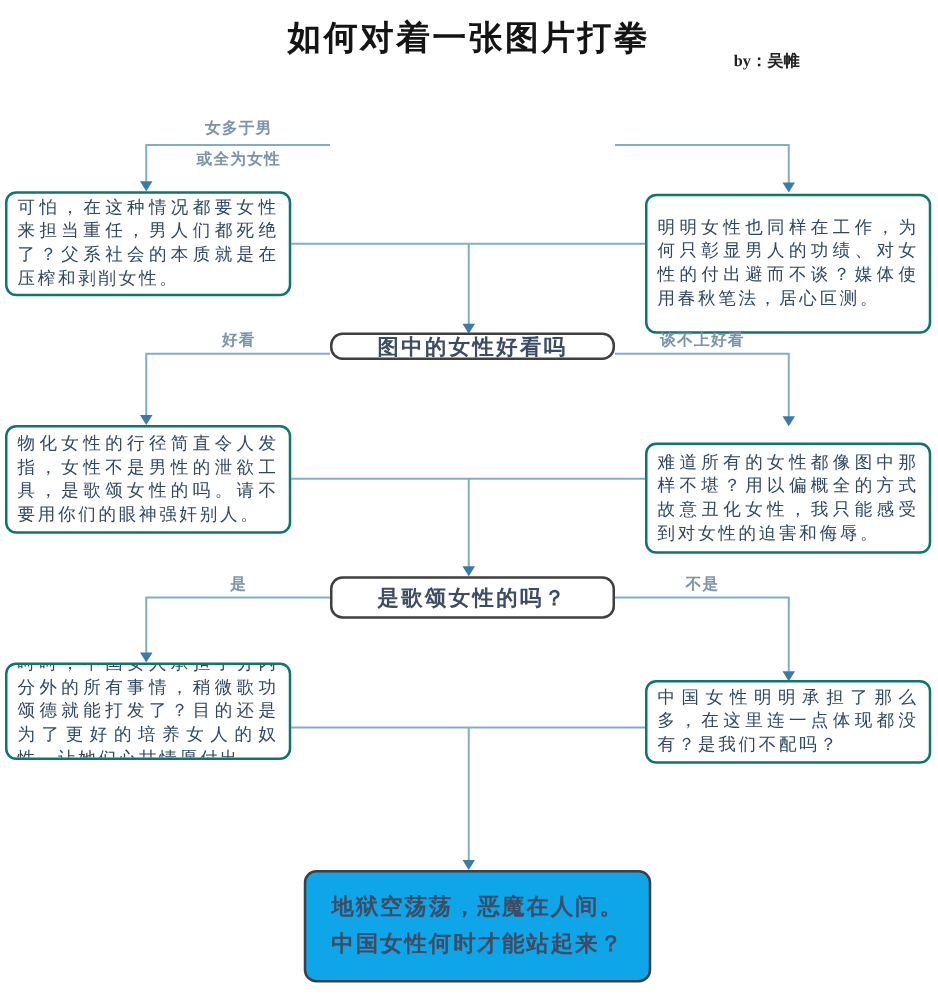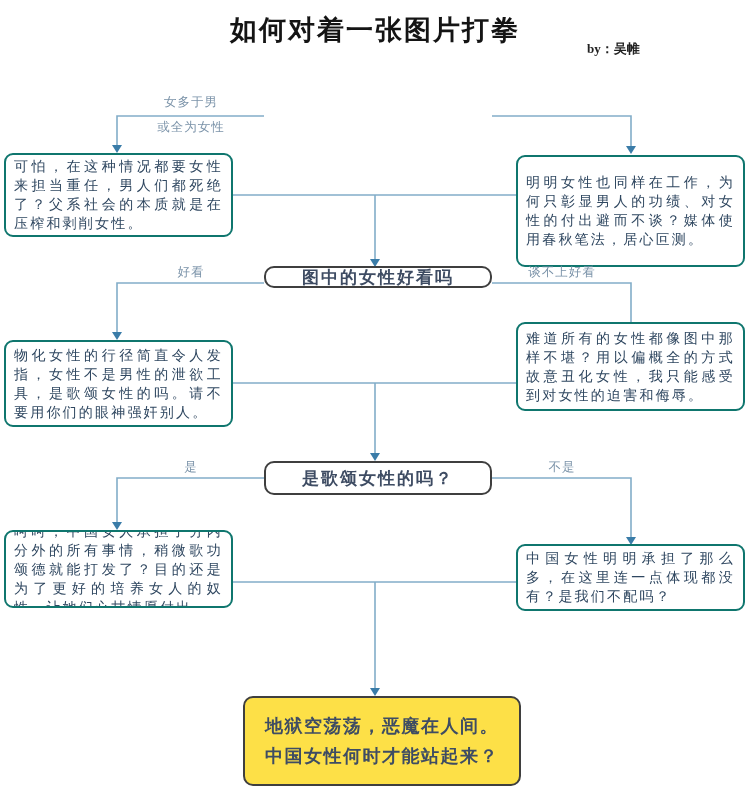--- a/index.html
+++ b/index.html
@@ -31,35 +31,35 @@
     position:absolute;width:229px;box-sizing:border-box;
     border:2px solid #0f766e;border-radius:9px;background:#fff;
     padding:3px 8px;display:flex;align-items:center;overflow:hidden;
     font-family:"DejaVu Serif",serif;font-size:14px;line-height:19px;
     letter-spacing:2.2px;color:#2f4760;
   }
   .response > div{width:100%;text-align:justify;}
   .rl1{left:4px;top:153px;height:84px;}
   .rr1{left:516px;top:155px;height:112px;}
   .rl2{left:4px;top:340px;height:87px;}
-  .rr2{left:516px;top:322px;height:89px;}
+  .rr2{left:516px;top:354px;height:89px;}
   .rl3{left:4px;top:530px;height:78px;}
   .rr3{left:516px;top:544px;height:67px;}
   .conclusion{
     position:absolute;left:243px;top:696px;width:278px;height:90px;box-sizing:border-box;
-    border:2px solid #3f3f3f;border-radius:10px;background:#fde047;
+    border:2px solid #3f3f3f;border-radius:10px;background:#0ea5e9;
     display:flex;flex-direction:column;align-items:center;justify-content:center;
     font-family:"DejaVu Sans",sans-serif;font-weight:700;font-size:18px;
     line-height:30px;letter-spacing:1.5px;color:#3e4c63;text-align:center;
   }
   .edge-label{
     position:absolute;text-align:center;
     font-family:"DejaVu Serif",serif;font-size:12.5px;letter-spacing:1px;color:#7b93a9;
   }
-  .edge-label div{height:15px;line-height:15px;}
+  .edge-label div{height:15px;line-height:15px;font-weight:bold;}
   .edge-label div + div{margin-top:10px;}
   .ell{left:117px;width:148px;}
   .elr{left:492px;width:140px;}
   .row1{top:94px;}
   .row2{top:264px;}
   .row3{top:459px;}
 </style>
 </head>
 <body>
 

